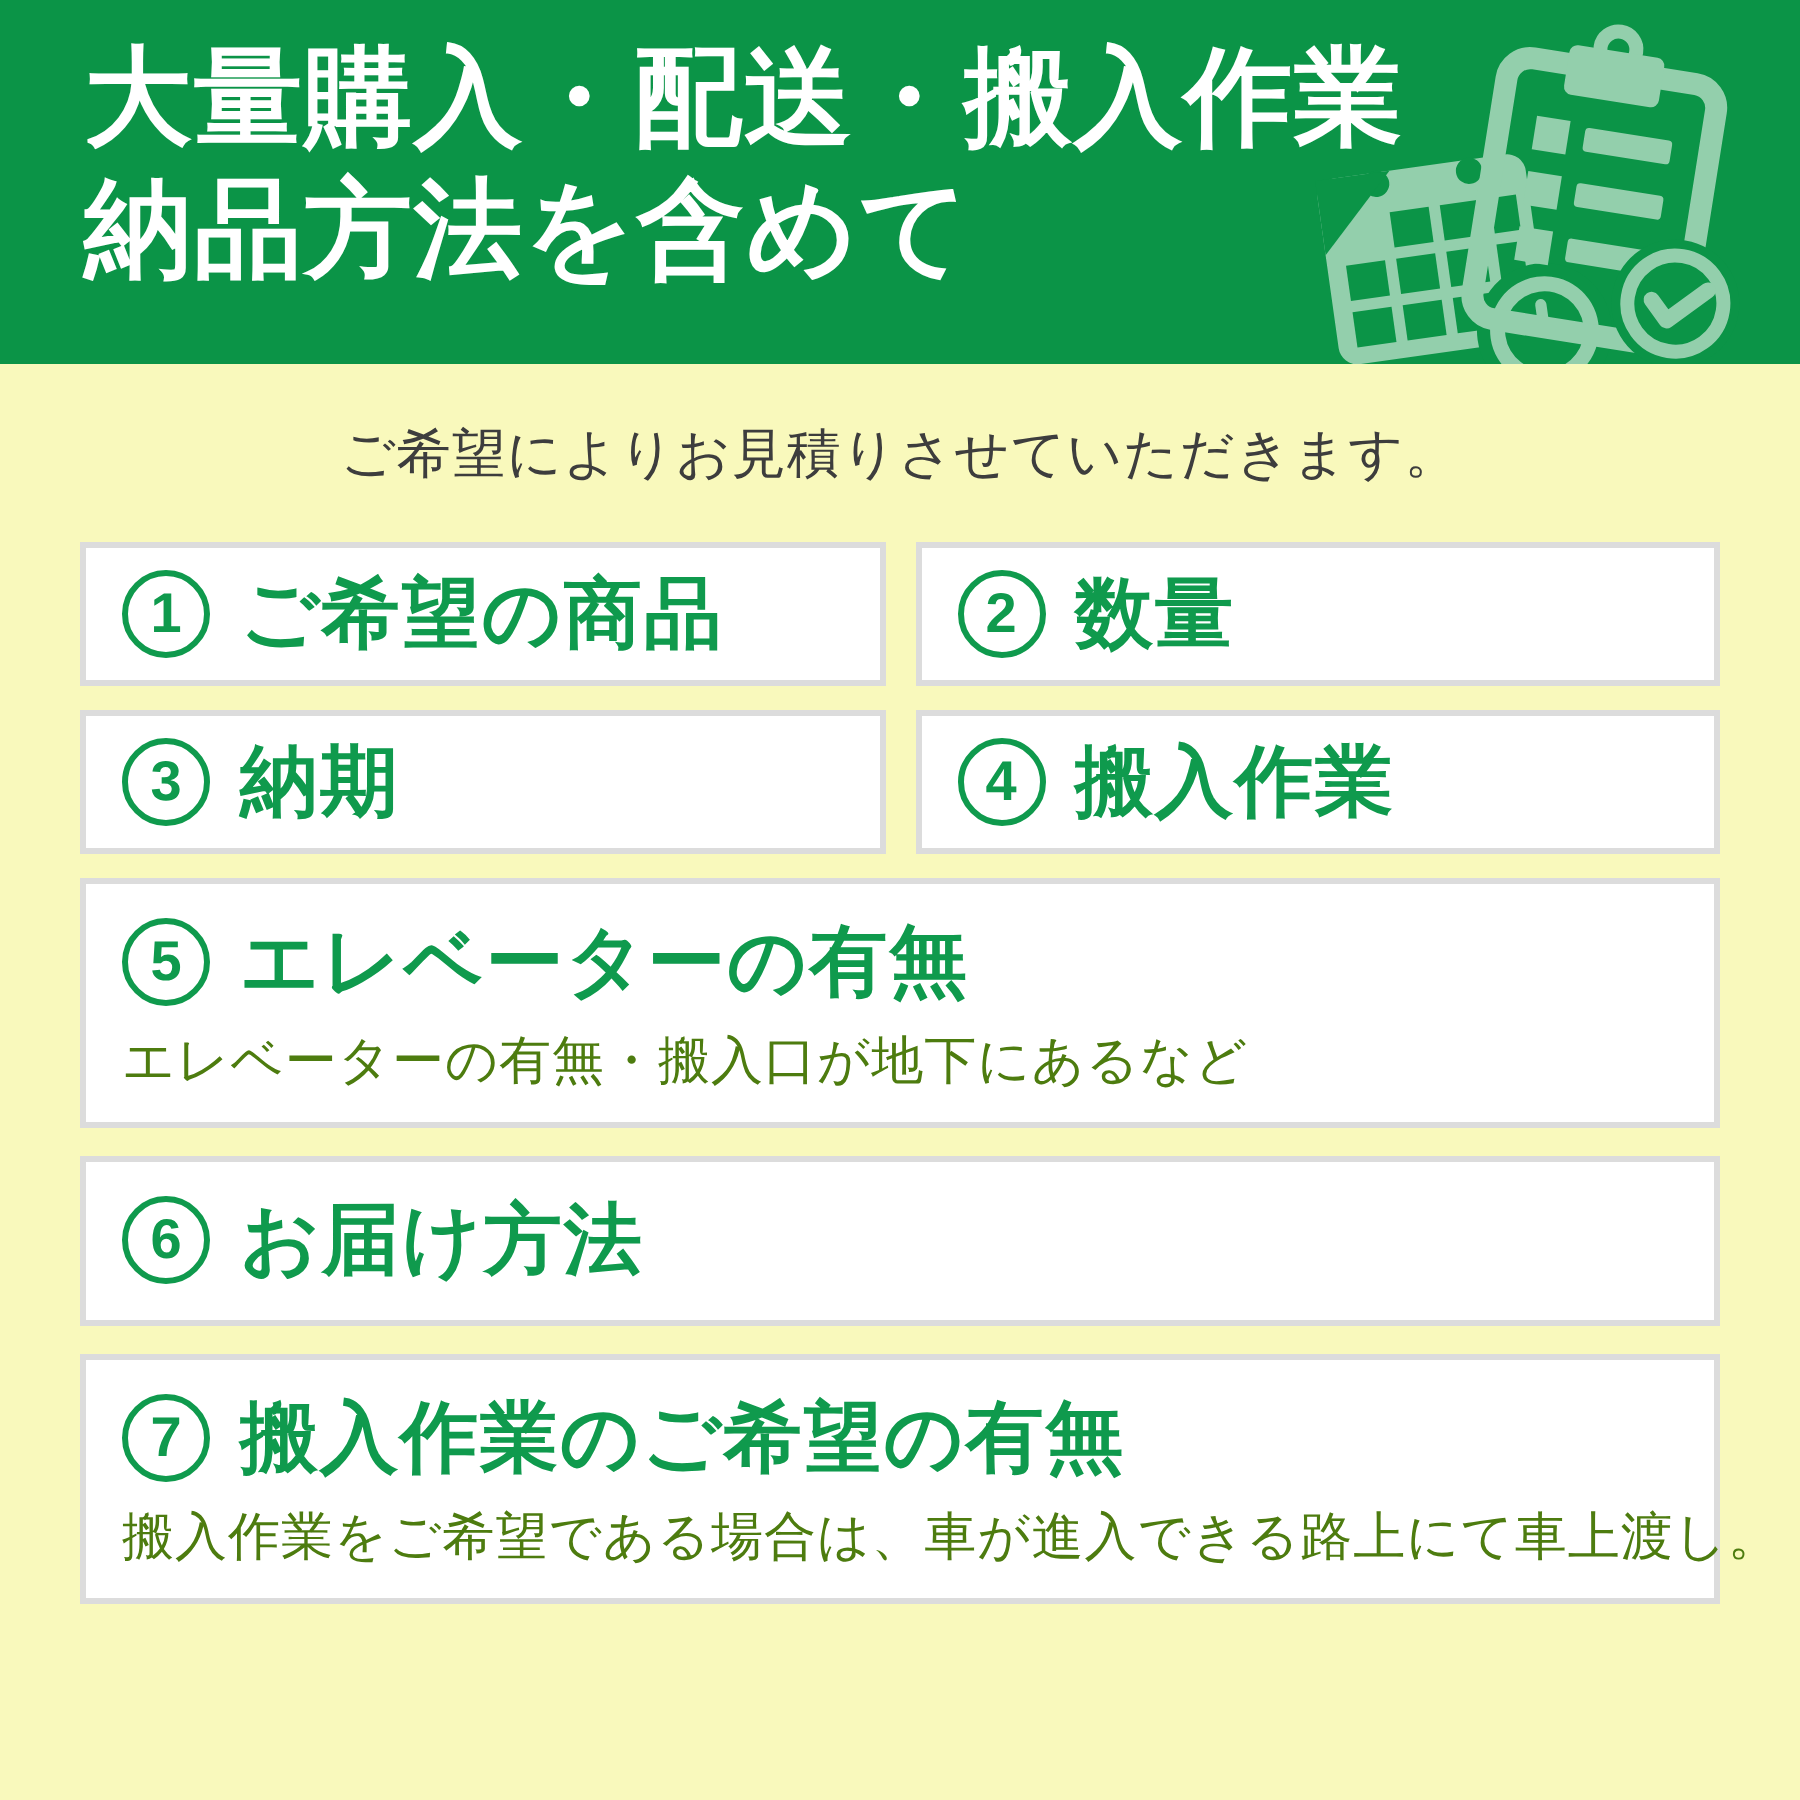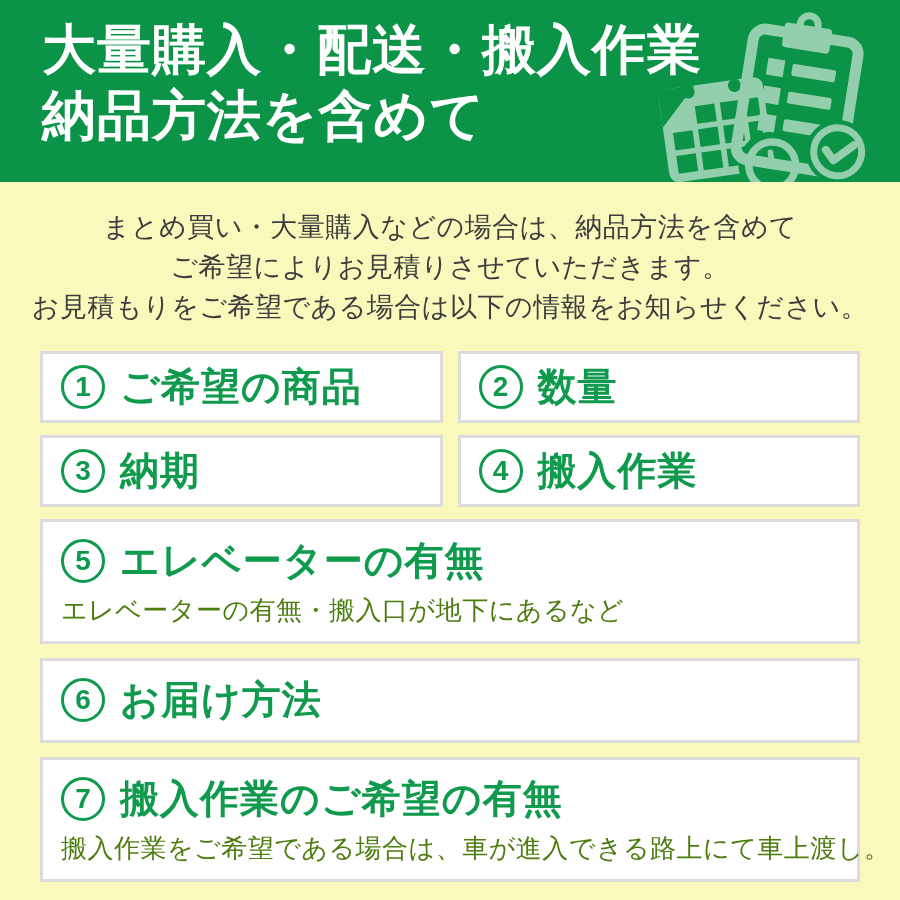--- a/index.html
+++ b/index.html
@@ -142,23 +142,21 @@
         <rect x="58" y="110" width="44" height="12" rx="2" fill="#93cfac"></rect>
 
         <circle cx="116" cy="134" r="32" fill="#0b9447"></circle>
         <circle cx="116" cy="134" r="24" fill="none" stroke="#93cfac" stroke-width="7"></circle>
         <path d="M104 134 l9 9 l18 -18" stroke="#93cfac" stroke-width="8" fill="none" stroke-linecap="round" stroke-linejoin="round"></path>
       </svg>
     </div>
   </header>
 
   <p class="intro">
-    <span>まとめ買い・大量購入などの場合は、納品方法を含めて</span>
     <span>ご希望によりお見積りさせていただきます。</span>
-    <span>お見積もりをご希望である場合は以下の情報をお知らせください。</span>
   </p>
 
   <main class="items">
 
     <div class="row">
       <div class="box small">
         <span class="num">1</span>
         <span class="label">ご希望の商品</span>
       </div>
       <div class="box small">

